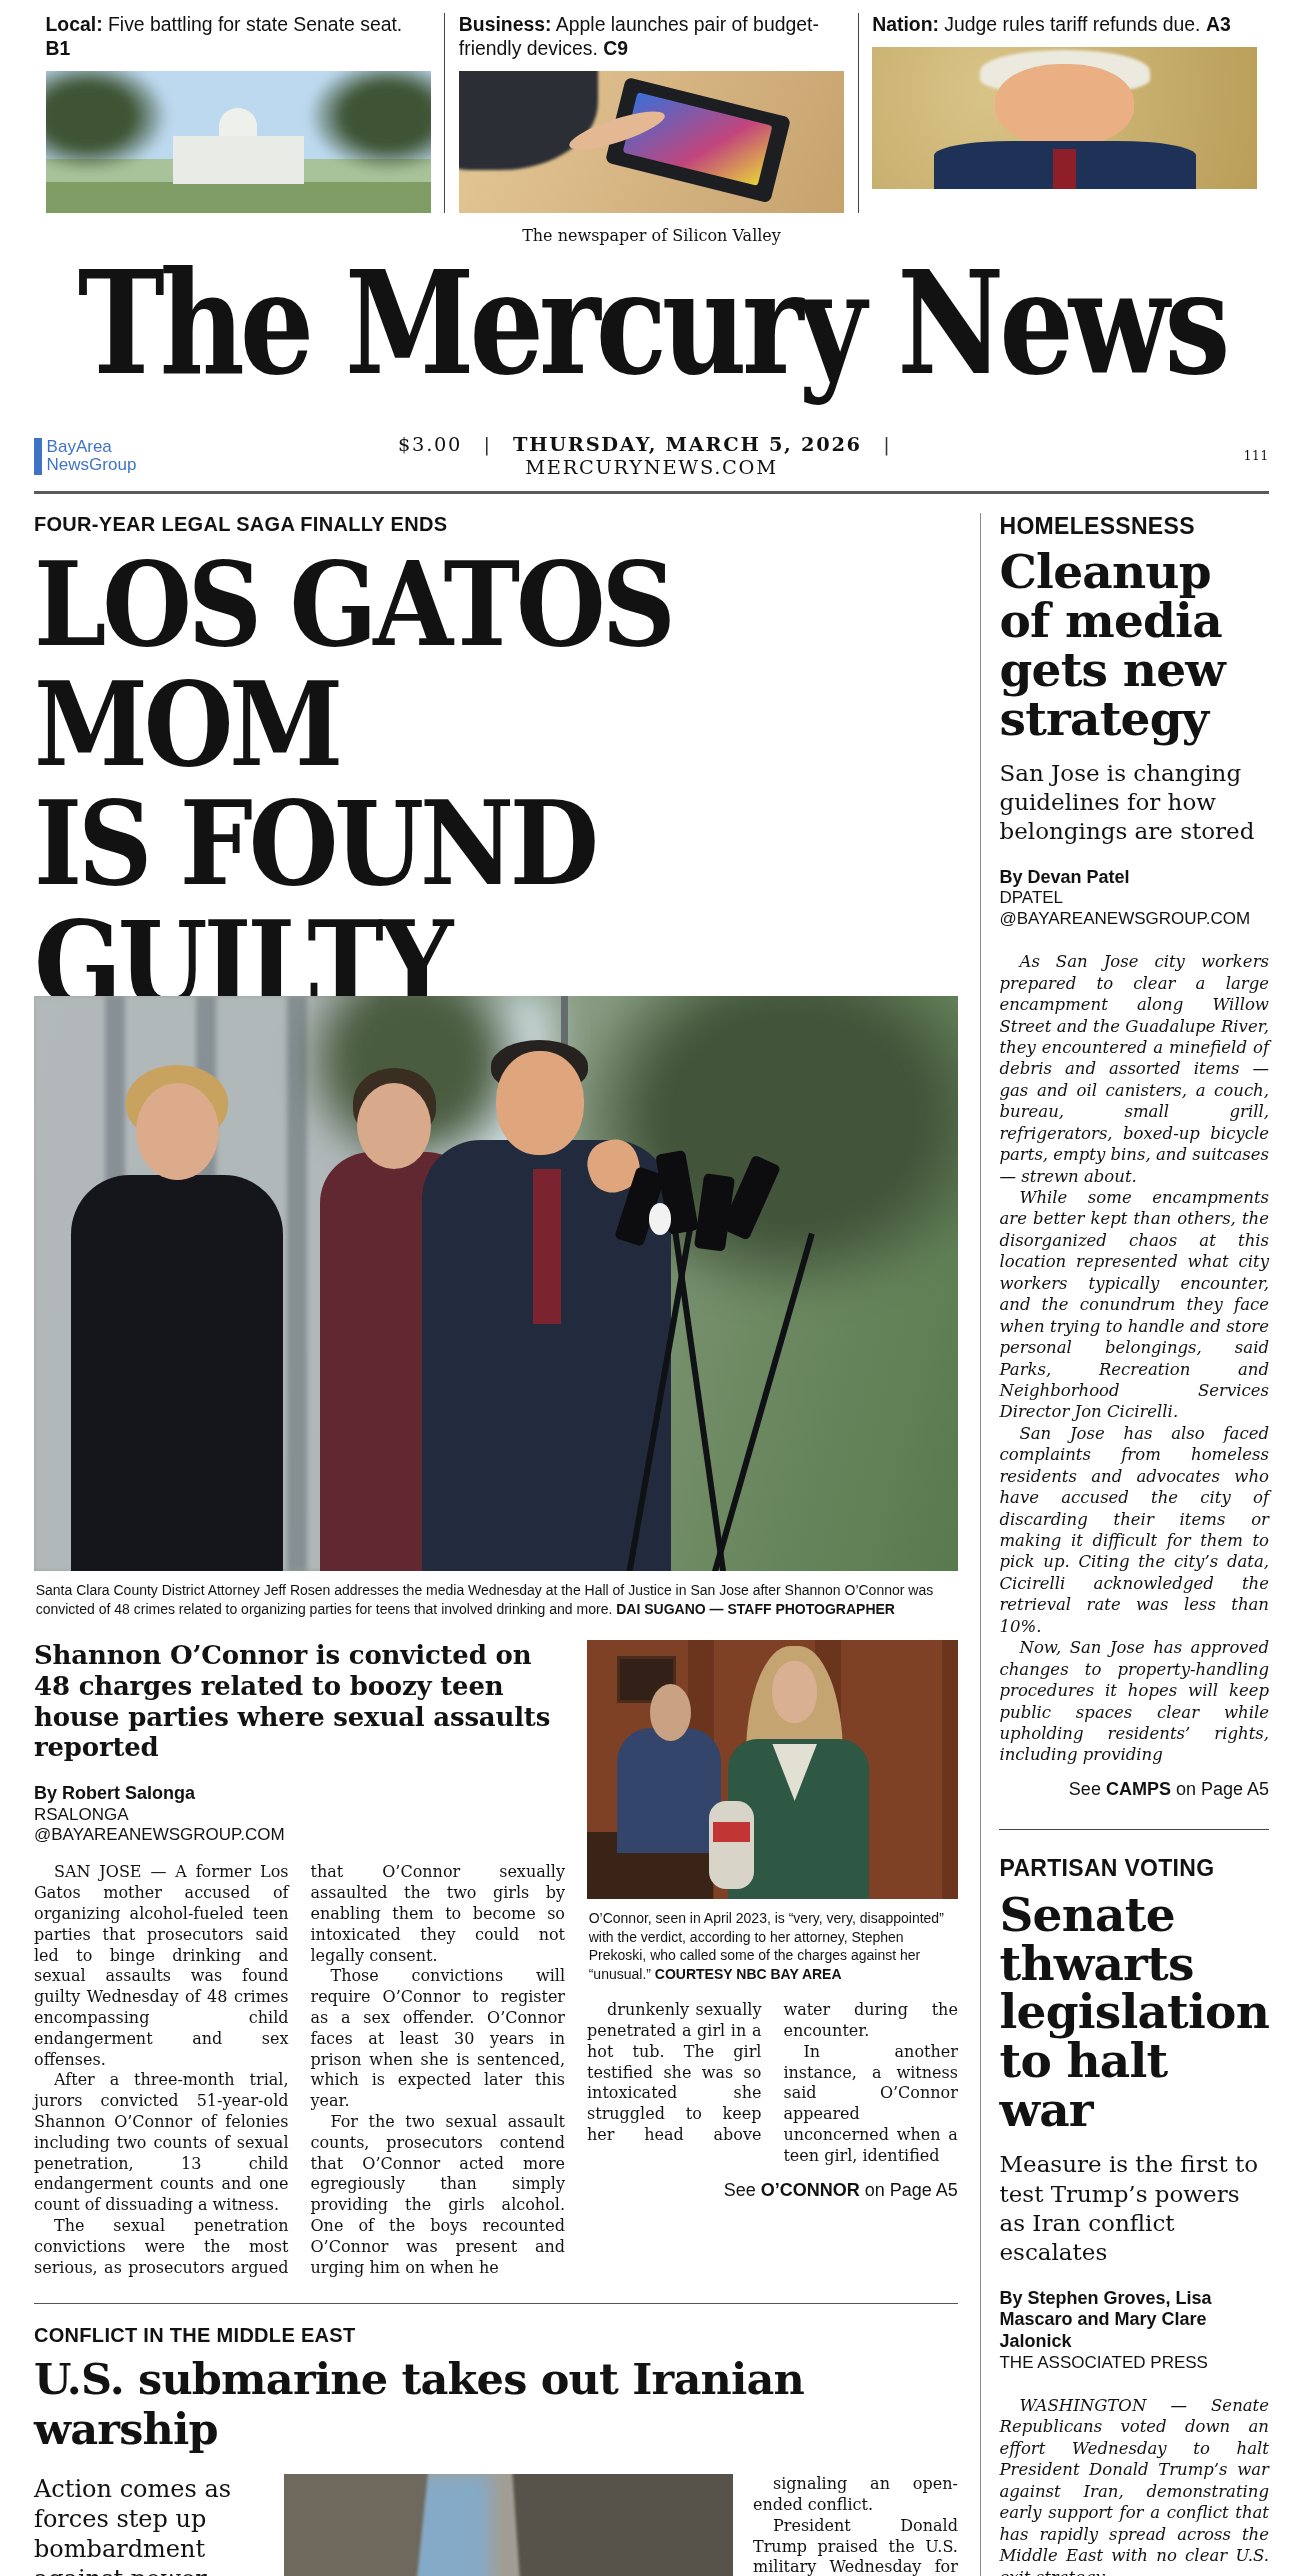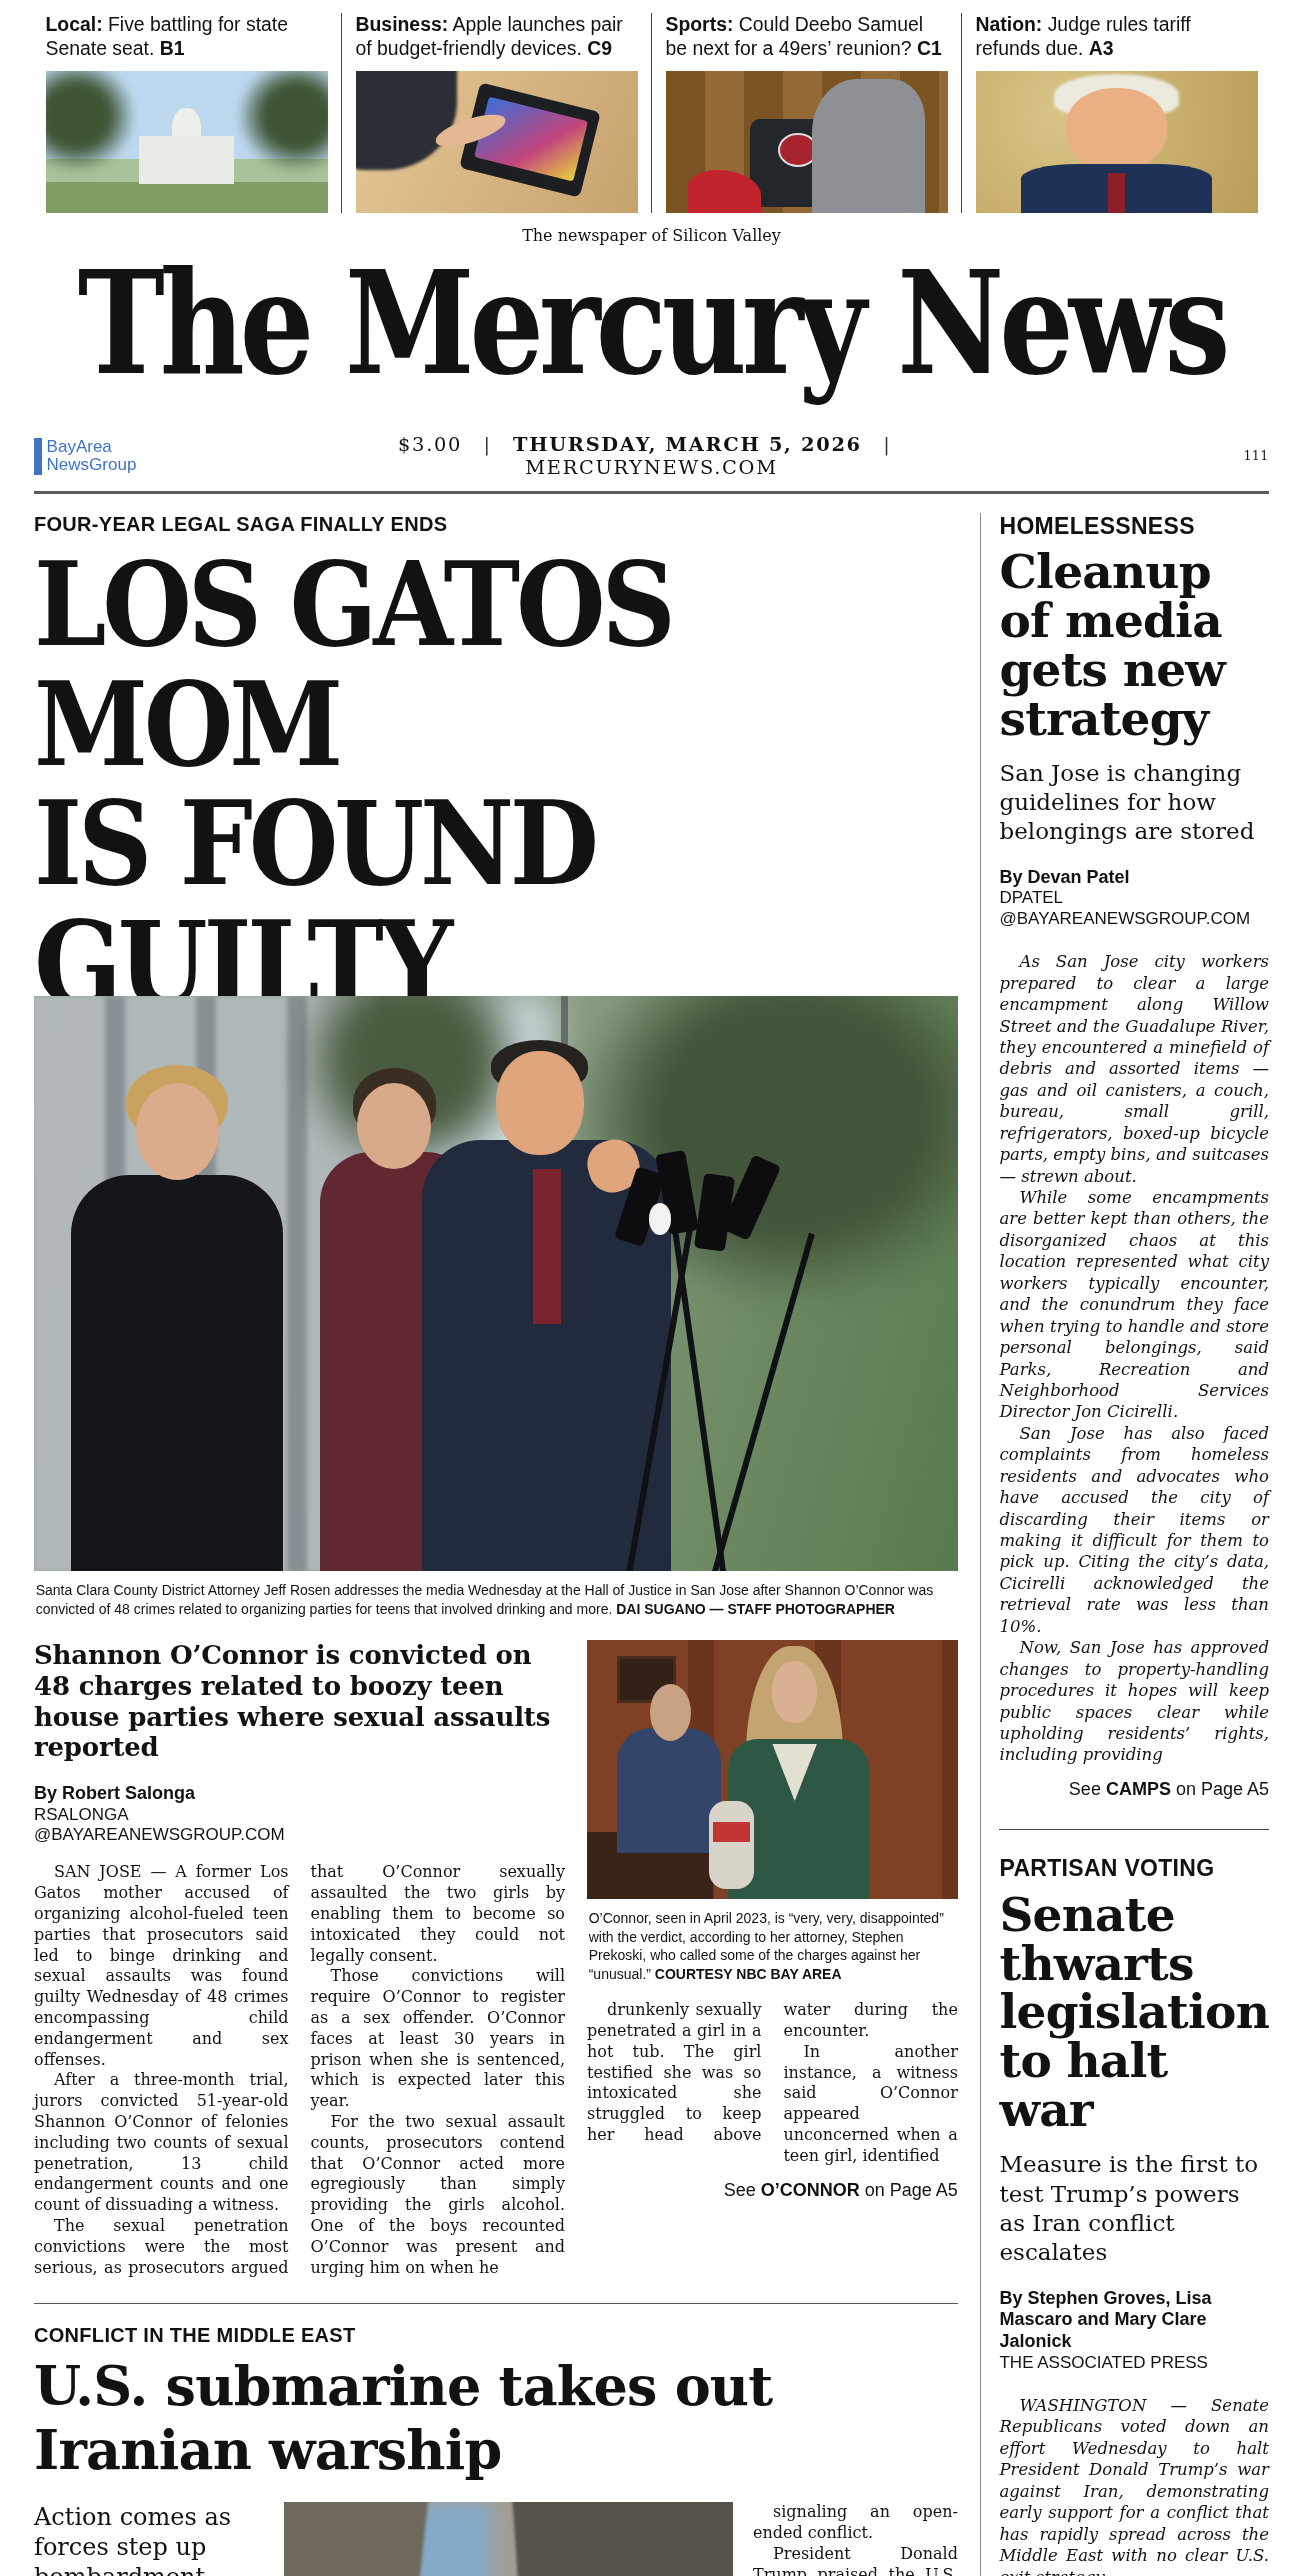--- a/index.html
+++ b/index.html
@@ -119,21 +119,21 @@
   .ph-inset .mbody { left:8%; top:34%; width:28%; height:48%; background:#33456b; border-radius:34px 34px 0 0; }
   .ph-inset .whair { left:43%; top:2%; width:26%; height:92%; background:#c4a470; border-radius:46% 46% 24% 24%; }
   .ph-inset .wface { left:50%; top:8%; width:12%; height:24%; background:#d9b091; border-radius:48%; }
   .ph-inset .wbody { left:38%; top:38%; width:38%; height:62%; background:#2e5744; border-radius:30px 30px 0 0; }
   .ph-inset .wshirt { left:50%; top:40%; width:12%; height:22%; background:#e2e0d2; clip-path:polygon(0 0,100% 0,50% 100%); }
   .ph-inset .warm { left:33%; top:62%; width:12%; height:34%; background:#d8d5c8; border-radius:17px; }
   .ph-inset .wband { left:34%; top:70%; width:10%; height:8%; background:#c23535; }
 
   .story-divider { border-top:0.8px solid #555; margin:25px 0 20px; }
 
-  .iran-headline { font-weight:bold; font-size:54px; letter-spacing:-0.8px; margin-top:6.8px; }
+  .iran-headline { font-weight:bold; font-size:43px; letter-spacing:-0.8px; margin-top:6.8px; }
   .iran-grid { display:grid; grid-template-columns:230px 449px 1fr; column-gap:20px; margin-top:20px; }
   .iran-deck { font-size:24px; line-height:1.25; }
   .ph-rubble { height:252px; position:relative; overflow:hidden; background:#a39e93; }
   .ph-rubble .sky { left:0; top:0; width:46%; height:48%; background:#84aac7; filter:blur(8.4px); }
   .ph-rubble .ruinL { left:-4%; top:-6%; width:34%; height:76%; background:#6e685d; transform:rotate(6deg); filter:blur(1.7px); }
   .ph-rubble .ruinR { right:-4%; top:-8%; width:52%; height:64%; background:#58534a; transform:rotate(-4deg); filter:blur(1.7px); }
 
   
   .rail .kicker { font-size:23px; }
   .rail-headline { font-weight:bold; font-size:47px; line-height:1.04; letter-spacing:-0.8px; margin:8.4px 0 15px; }
@@ -158,29 +158,20 @@
         <div class="abs bldg"></div>
       </div>
     </div>
     <div class="teaser">
       <p class="teaser-text"><b>Business:</b><span> Apple launches pair of budget-friendly devices. </span><b>C9</b></p>
       <div class="teaser-img t2">
         <div class="abs jacket"></div>
         <div class="abs tablet"></div>
         <div class="abs screen"></div>
         <div class="abs hand"></div>
-      </div>
-    </div>
-    <div class="teaser">
-      <p class="teaser-text"><b>Sports:</b><span> Could Deebo Samuel be next for a 49ers’ reunion? </span><b>C1</b></p>
-      <div class="teaser-img t3">
-        <div class="abs chair"></div>
-        <div class="abs sf"></div>
-        <div class="abs hoodie"></div>
-        <div class="abs jersey"></div>
       </div>
     </div>
     <div class="teaser">
       <p class="teaser-text"><b>Nation:</b><span> Judge rules tariff refunds due. </span><b>A3</b></p>
       <div class="teaser-img t4">
         <div class="abs hair"></div>
         <div class="abs face"></div>
         <div class="abs suit"></div>
         <div class="abs tie"></div>
       </div>

